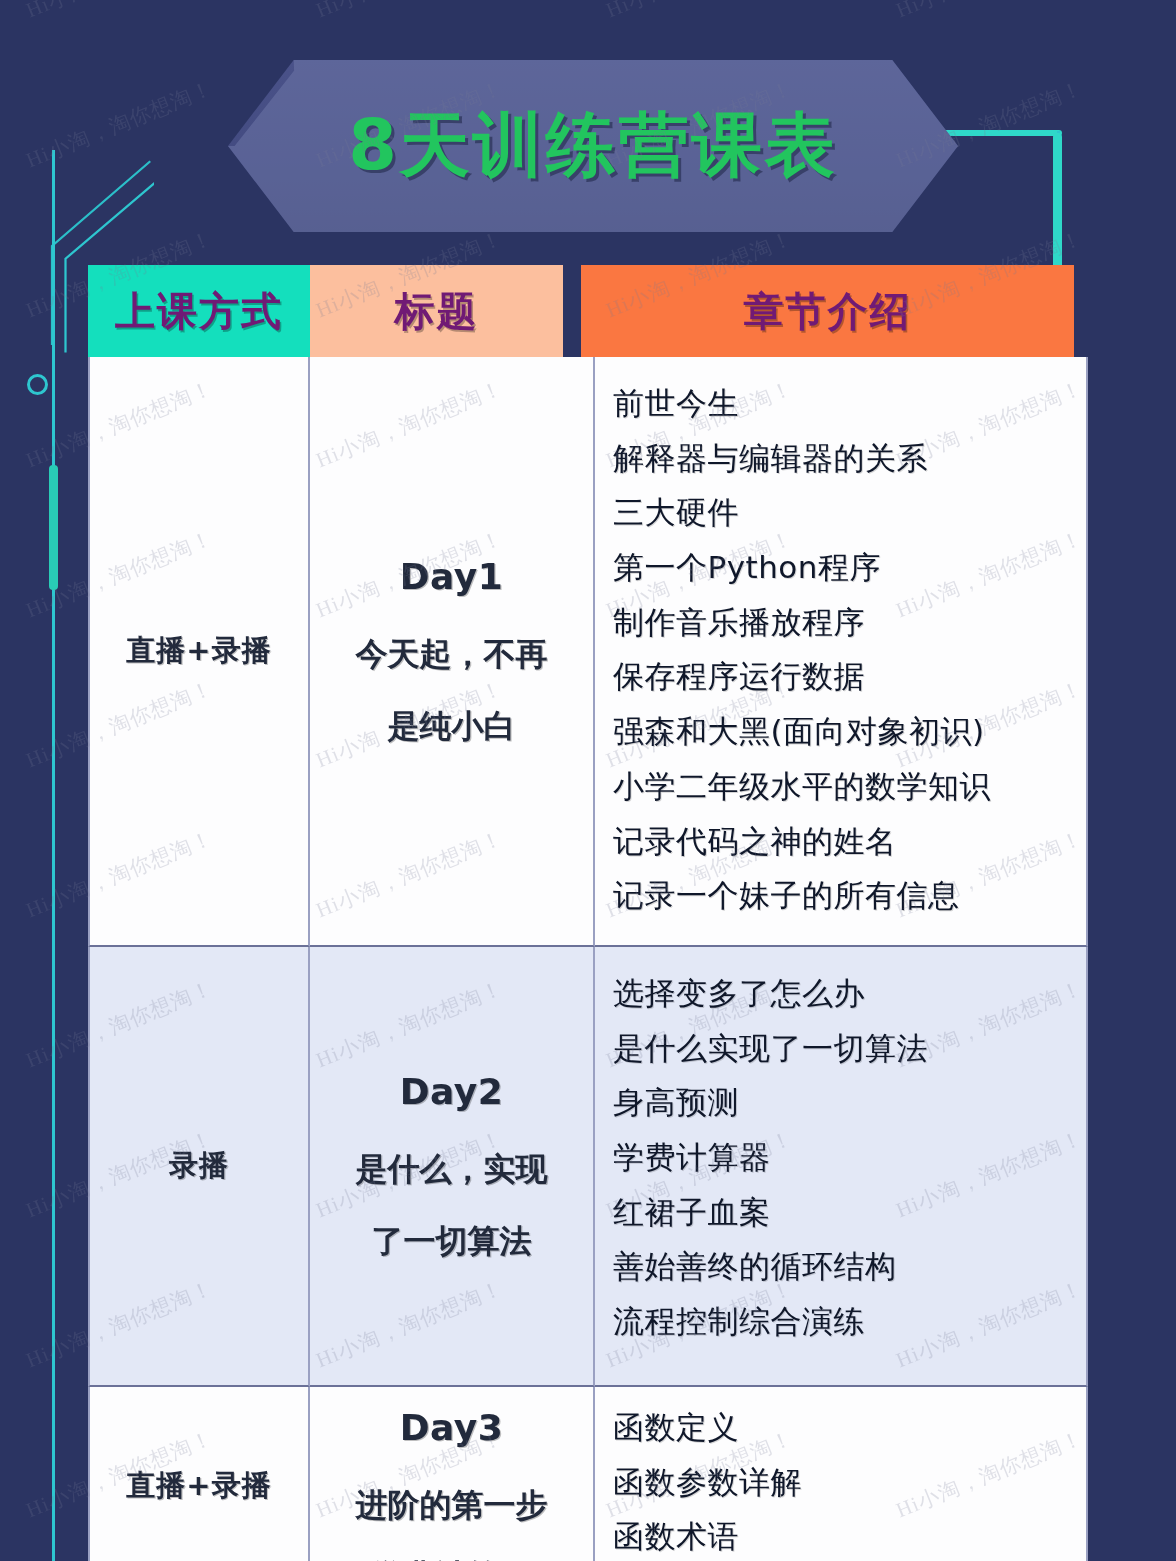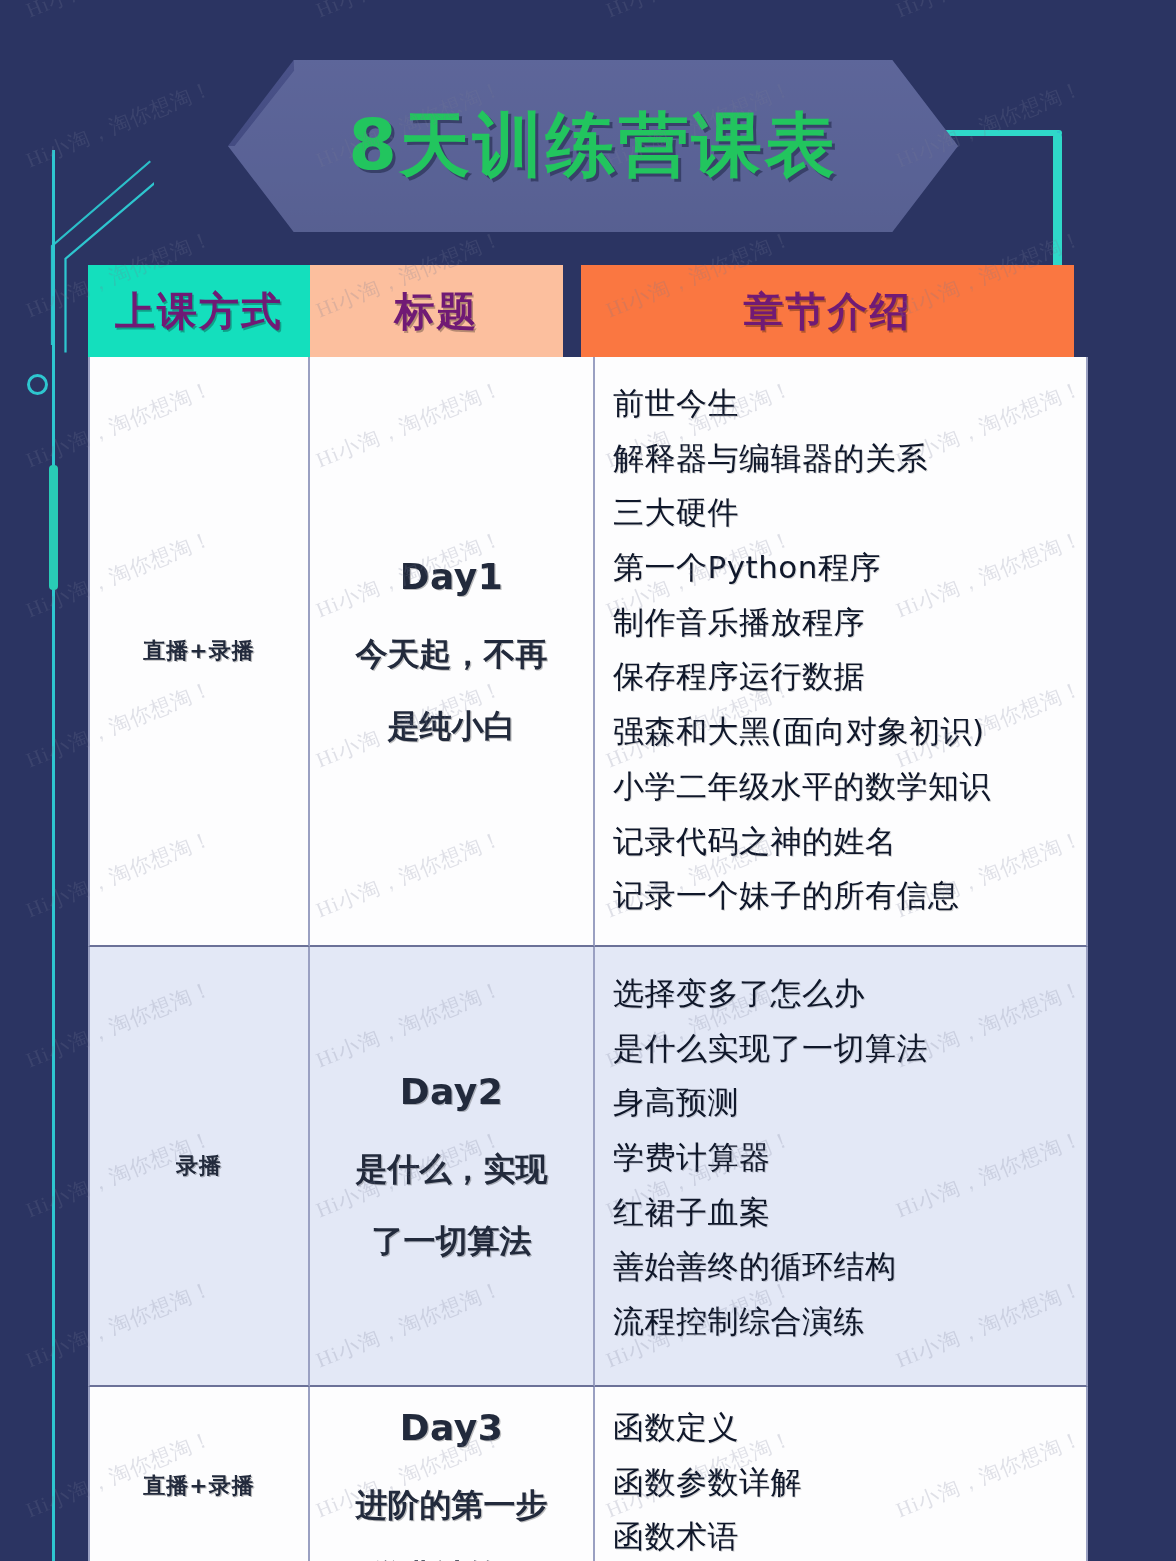--- a/index.html
+++ b/index.html
@@ -152,21 +152,21 @@
     display:flex;
     flex-direction:column;
     justify-content:center;
     color:#222a3c;
     gap:32px;
   }
   .cell:first-child{ border-left:2px solid #9aa0c2; }
   .c-mode{
     width:222px;
     align-items:center;
-    font-size:22px; font-weight:bold;
+    font-size:29px; font-weight:bold;
     font-family:"DejaVu Sans","Liberation Sans",sans-serif;
     letter-spacing:1px;
     text-shadow:1.2px 1.2px 0 rgba(0,0,0,0.25);
   }
   .c-title{
     width:285px;
     align-items:center;
     text-align:center;
     font-weight:bold;
     font-family:"DejaVu Sans","Liberation Sans",sans-serif;

